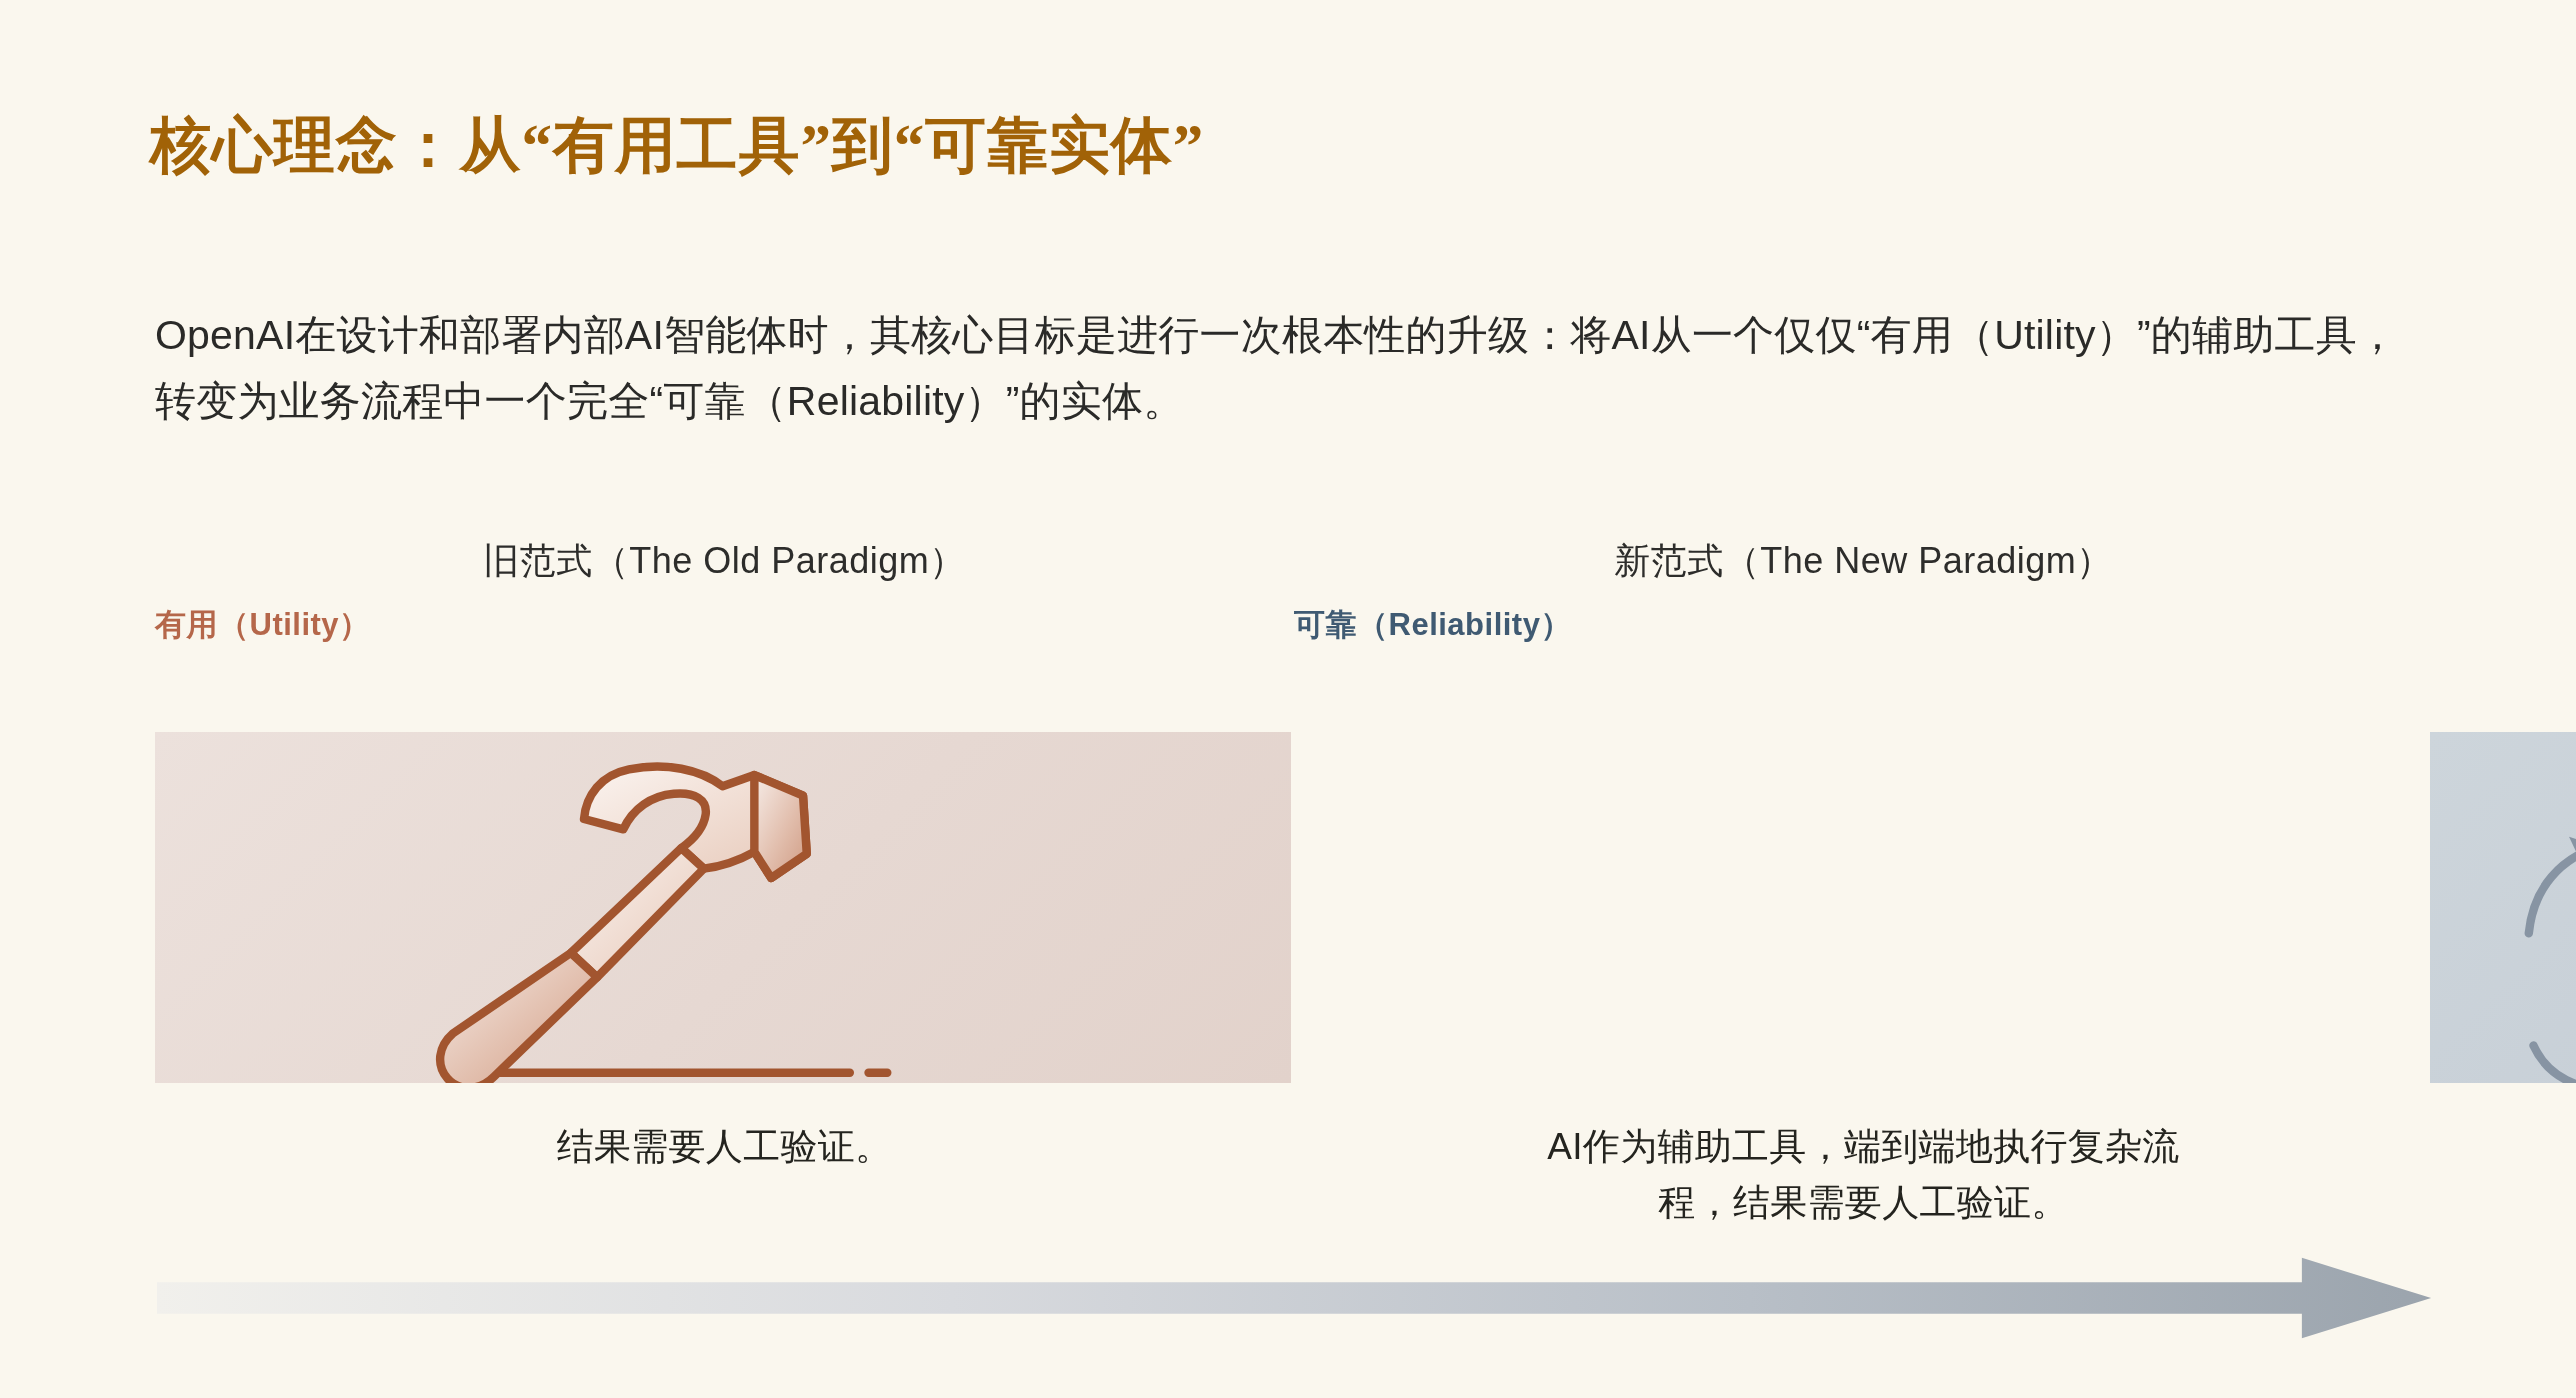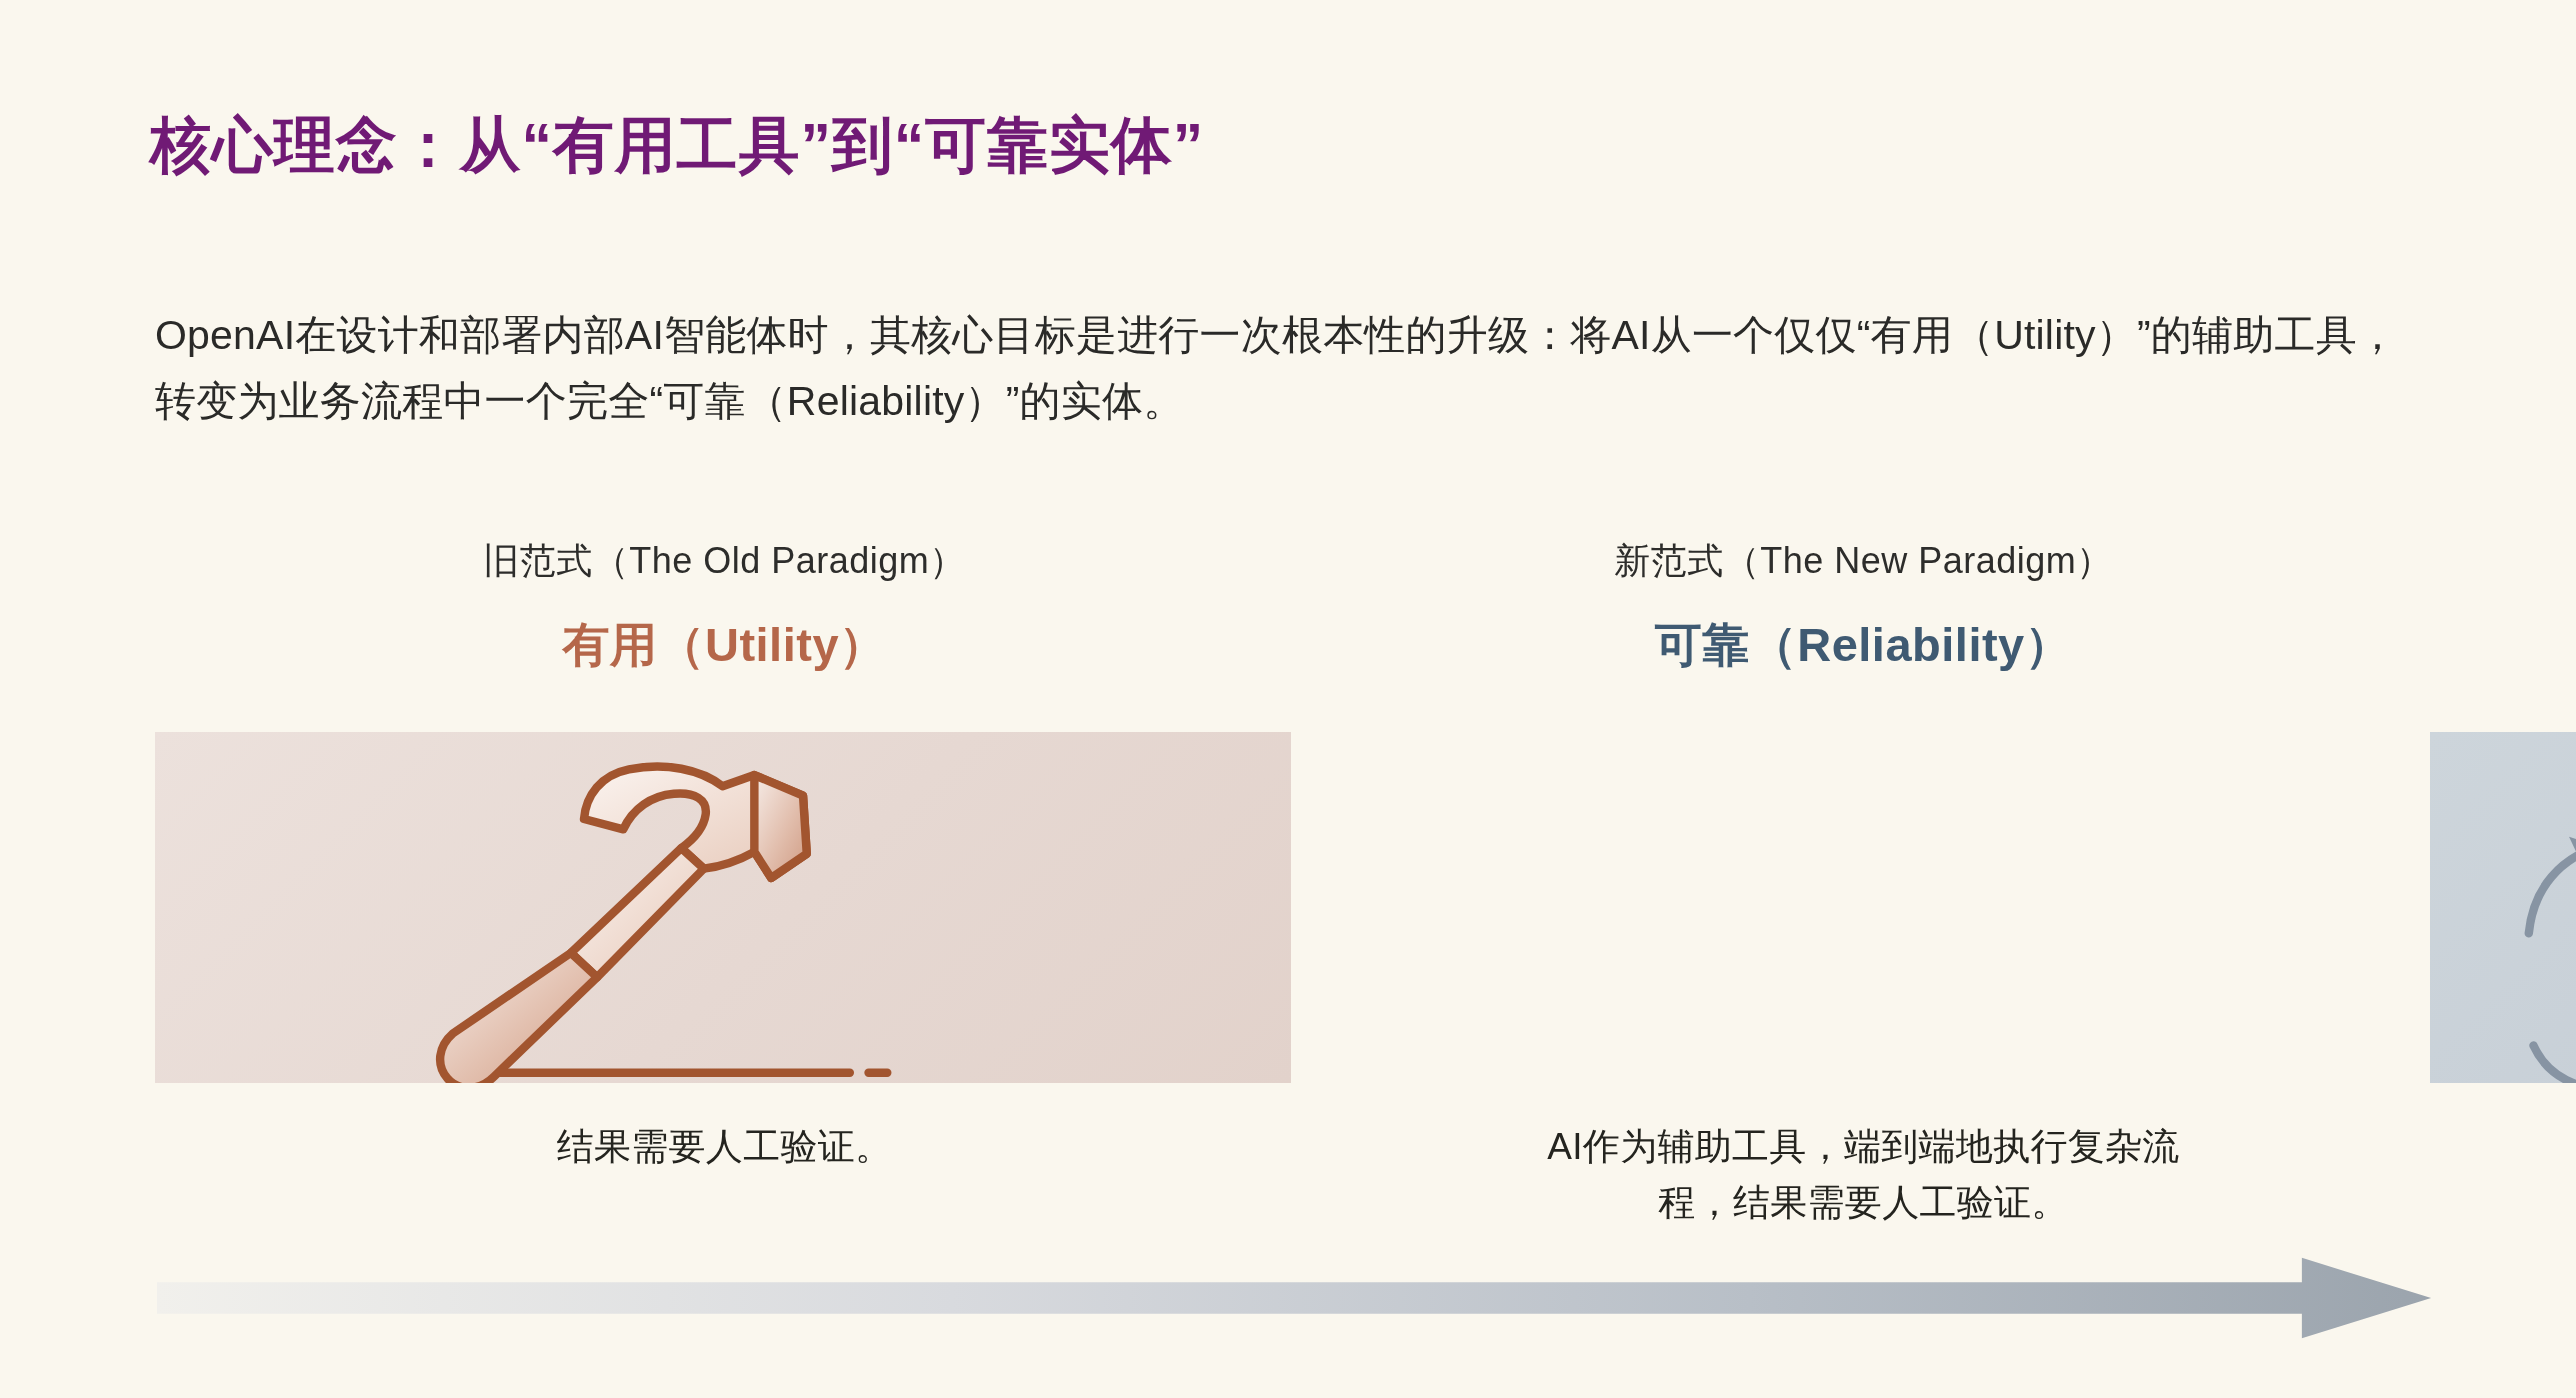--- a/index.html
+++ b/index.html
@@ -21,23 +21,24 @@
     background: #faf7ee;
   }
 
   
   .title {
     position: absolute;
     left: 150px;
     top: 105px;
     font-size: 61px;
     font-weight: 700;
-    color: #701a75;
+    color: #a16207;
     letter-spacing: 0.9px;
     white-space: nowrap;
+    font-family: Liberation Serif, serif;
   }
 
   
   .intro {
     position: absolute;
     left: 155px;
     top: 302px;
     width: 2248px;
     font-size: 41px;
     line-height: 1.62;
@@ -64,24 +65,23 @@
 
   .col-sub {
     text-align: center;
     font-size: 36px;
     color: #2d2d2b;
     margin-top: 5.6px;
     letter-spacing: 0.5px;
     white-space: nowrap;
   }
   .col-head {
-    text-align: center;
-    font-size: 47px;
+    font-size: 31px;
     font-weight: 700;
-    margin-top: 28px;
+    margin-top: 18px;
     letter-spacing: 0.5px;
     white-space: nowrap;
   }
   .col-head.utility     { color: #b5674a; }
   .col-head.reliability { color: #3f5a72; }
 
   
   .panel {
     position: absolute;
     top: 201px;

